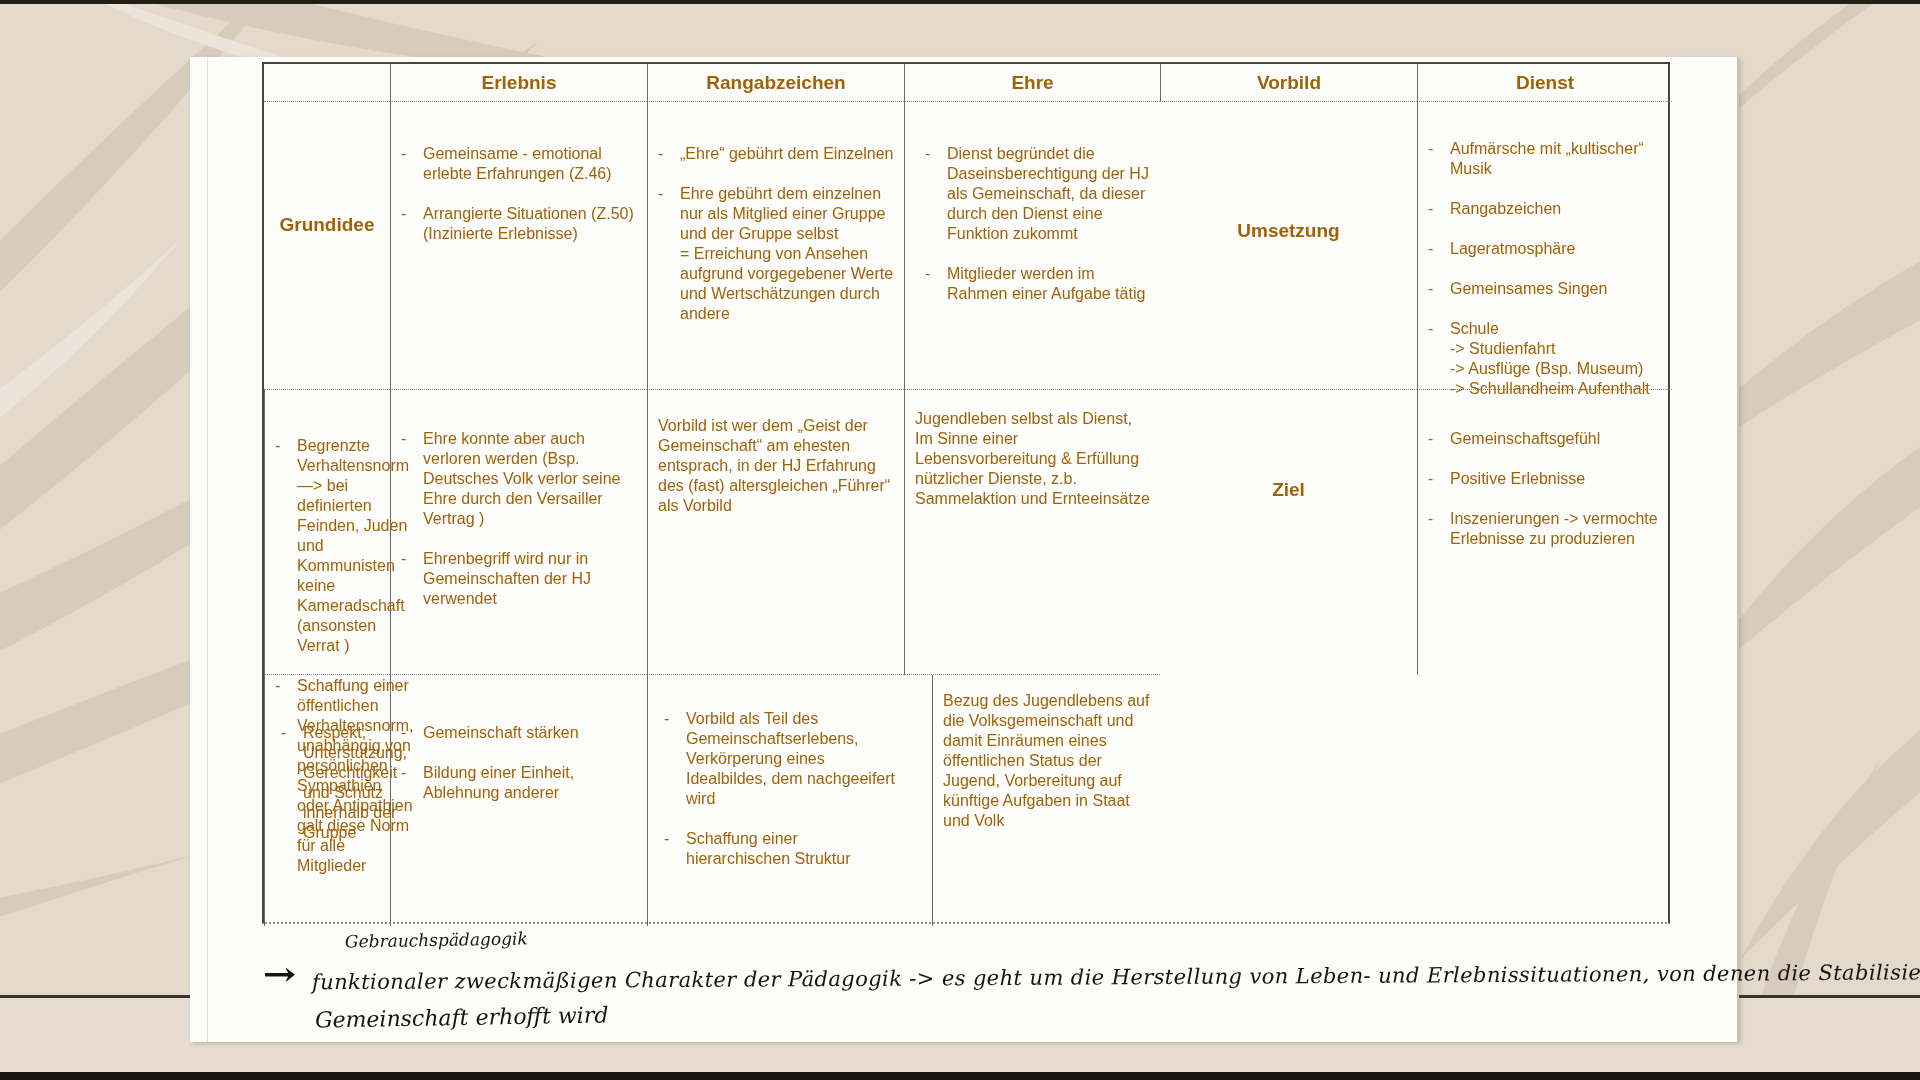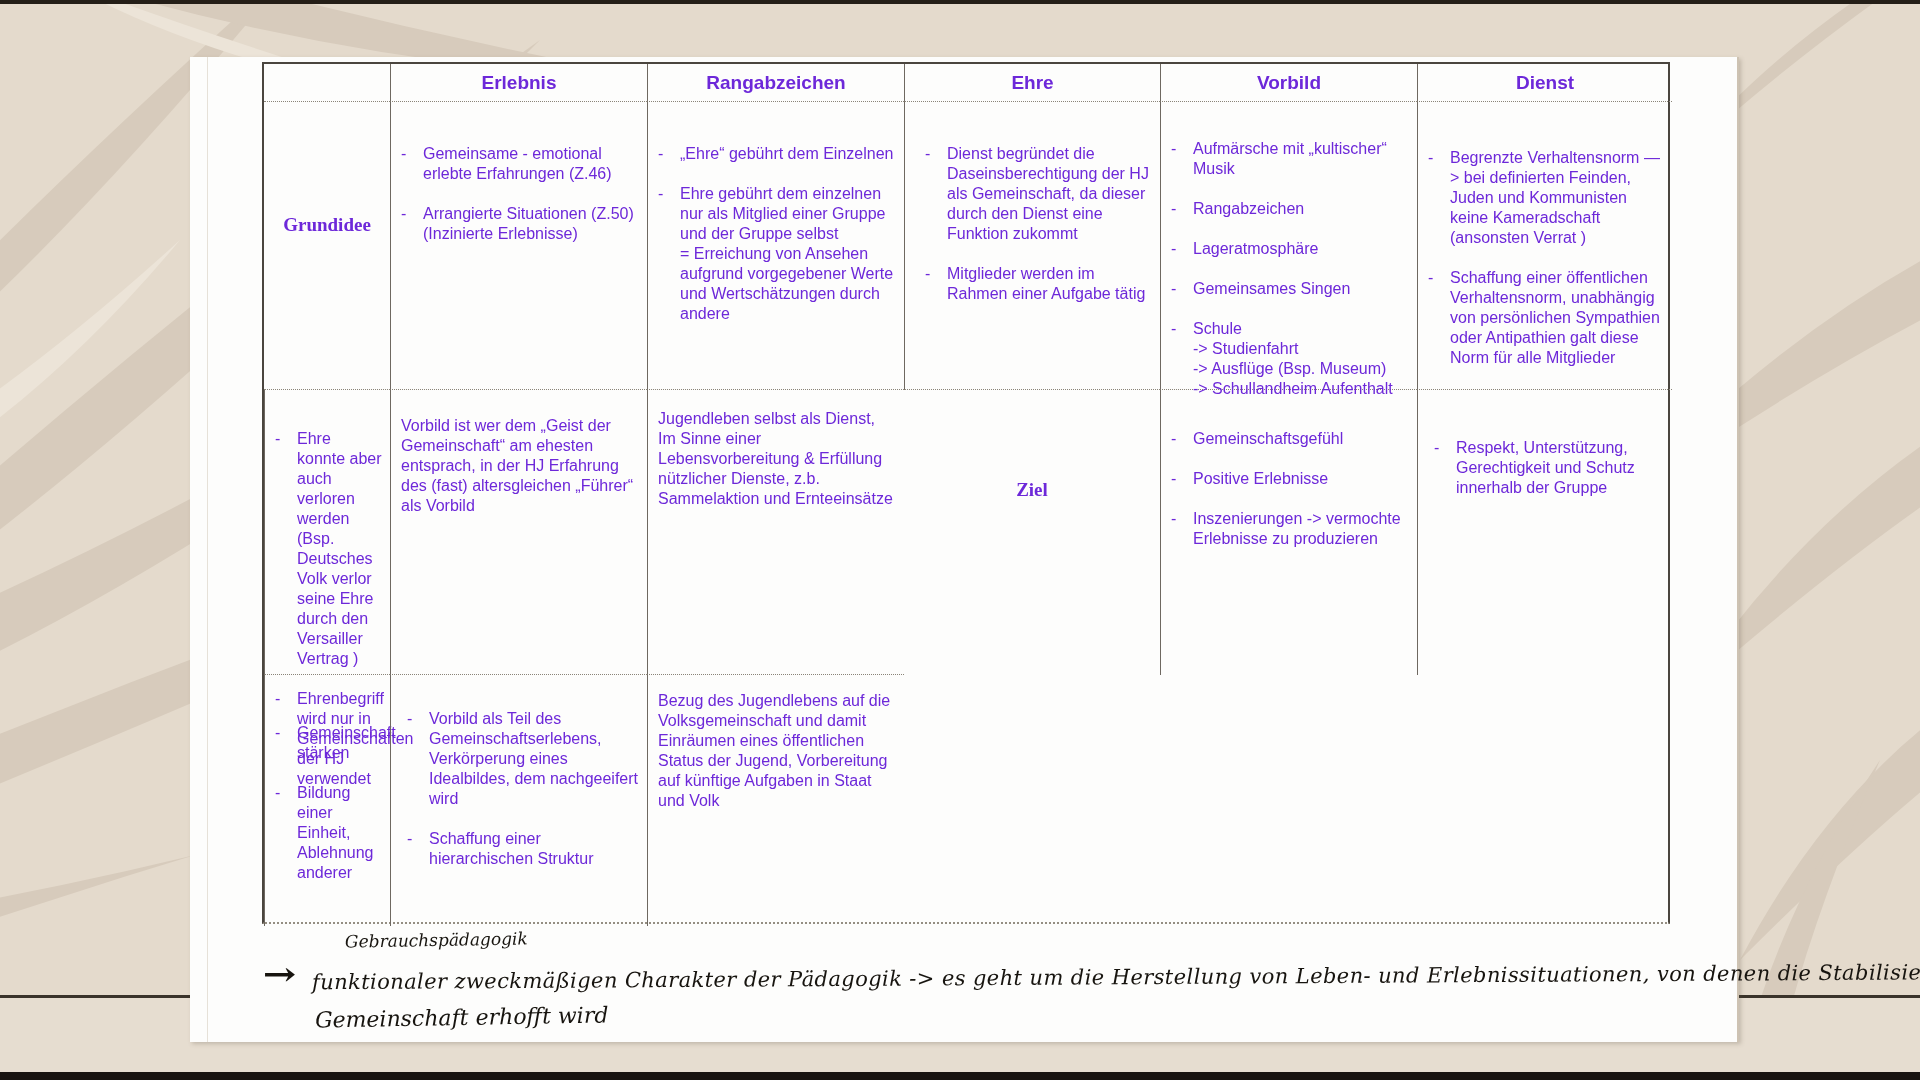--- a/index.html
+++ b/index.html
@@ -26,38 +26,38 @@
   .page-fold{position:absolute;left:17px;top:0;width:1px;height:985px;background:#e6e1d8;}
   
   .tbl{
     position:absolute;left:72px;top:5px;width:1408px;height:862px;
     display:grid;
     grid-template-columns:126px 257px 257px 256px 257px 255px;
     grid-template-rows:38px 288px 285px 251px;
     box-sizing:border-box;
     border:2px solid #4a453e;
     border-bottom:2px dotted #948e82;
-    color:#6d28d9;
+    color:#a16207;
   }
   .cell{
     box-sizing:border-box;
     padding:22px 8px 8px 10px;
     font-size:16px;line-height:20px;
     white-space:pre-line;
     overflow:visible;
   }
   .vline{border-left:1px solid #6e6860;}
   .hdot{border-bottom:1px dotted #8a8478;}
   .hcell{
     display:flex;align-items:center;justify-content:center;
     font-weight:bold;font-size:19px;padding:0;white-space:normal;
   }
   .label{
     display:flex;align-items:center;justify-content:center;
-    font-weight:bold;font-size:19px;padding:0;white-space:normal;font-family:Liberation Serif, serif;
+    font-weight:bold;font-size:19px;padding:0;white-space:normal;
   }
   .bullet{display:grid;grid-template-columns:22px 1fr;}
   .bullet .dash{font-weight:normal;}
   
   .hand{
     position:absolute;z-index:3;
     font-family:"DejaVu Serif",serif;font-style:italic;
     color:#17140f;white-space:nowrap;
   }
   .hw-insert{left:155px;top:873px;font-size:17px;transform:rotate(-1deg);}
@@ -114,20 +114,21 @@
     <div class="cell hdot vline">
       <div class="bullet"><span class="dash">-</span><span>„Ehre“ gebührt dem Einzelnen</span></div>
       <div class="bullet"><span class="dash">-</span><span>Ehre gebührt dem einzelnen nur als Mitglied einer Gruppe und der Gruppe selbst
 = Erreichung von Ansehen aufgrund vorgegebener Werte und Wertschätzungen durch andere</span></div>
     </div>
     <div class="cell hdot vline" style="padding-left:20px;">
       <div class="bullet"><span class="dash">-</span><span>Dienst begründet die Daseinsberechtigung der HJ als Gemeinschaft, da dieser durch den Dienst eine Funktion zukommt</span></div>
       <div class="bullet"><span class="dash">-</span><span>Mitglieder werden im Rahmen einer Aufgabe tätig</span></div>
     </div>
 
+    <div class="cell label hdot" style="padding-bottom:30px;">Umsetzung</div>
     <div class="cell hdot vline" style="padding-top:17px;">
       <div class="bullet"><span class="dash">-</span><span>Aufmärsche mit „kultischer“ Musik</span></div>
       <div class="bullet"><span class="dash">-</span><span>Rangabzeichen</span></div>
       <div class="bullet"><span class="dash">-</span><span>Lageratmosphäre</span></div>
       <div class="bullet"><span class="dash">-</span><span>Gemeinsames Singen</span></div>
       <div class="bullet"><span class="dash">-</span><span>Schule
 -&gt; Studienfahrt
 -&gt; Ausflüge (Bsp. Museum)
 -&gt; Schullandheim Aufenthalt</span></div>
     </div>
@@ -152,21 +153,21 @@
       <div class="bullet"><span class="dash">-</span><span>Respekt, Unterstützung, Gerechtigkeit und Schutz innerhalb der Gruppe</span></div>
     </div>
     <div class="cell vline" style="padding-top:28px;">
       <div class="bullet"><span class="dash">-</span><span>Gemeinschaft stärken</span></div>
       <div class="bullet"><span class="dash">-</span><span>Bildung einer Einheit, Ablehnung anderer</span></div>
     </div>
     <div class="cell vline" style="padding-top:14px;padding-left:16px;">
       <div class="bullet"><span class="dash">-</span><span>Vorbild als Teil des Gemeinschaftserlebens, Verkörperung eines Idealbildes, dem nachgeeifert wird</span></div>
       <div class="bullet"><span class="dash">-</span><span>Schaffung einer hierarchischen Struktur</span></div>
     </div>
-    <div class="cell vline" style="padding-top:16px;"><span>Bezug des Jugendlebens auf die Volksgemeinschaft und damit Einräumen eines öffentlichen Status der Jugend, Vorbereitung auf künftige Aufgaben in Staat und Volk</span></div>
+    <div class="cell vline" style="padding-top:16px;margin-left:28px;"><span>Bezug des Jugendlebens auf die Volksgemeinschaft und damit Einräumen eines öffentlichen Status der Jugend, Vorbereitung auf künftige Aufgaben in Staat und Volk</span></div>
 
   </div>
 
   <div class="hand hw-insert">Gebrauchspädagogik</div>
   <div class="hand hw-arrow">→</div>
   <div class="hand hw-line1">funktionaler zweckmäßigen Charakter der Pädagogik -&gt; es geht um die Herstellung von Leben- und Erlebnissituationen, von denen die Stabilisierung der</div>
   <div class="hand hw-line2">Gemeinschaft erhofft wird</div>
 </div>
 
 </body></html>

